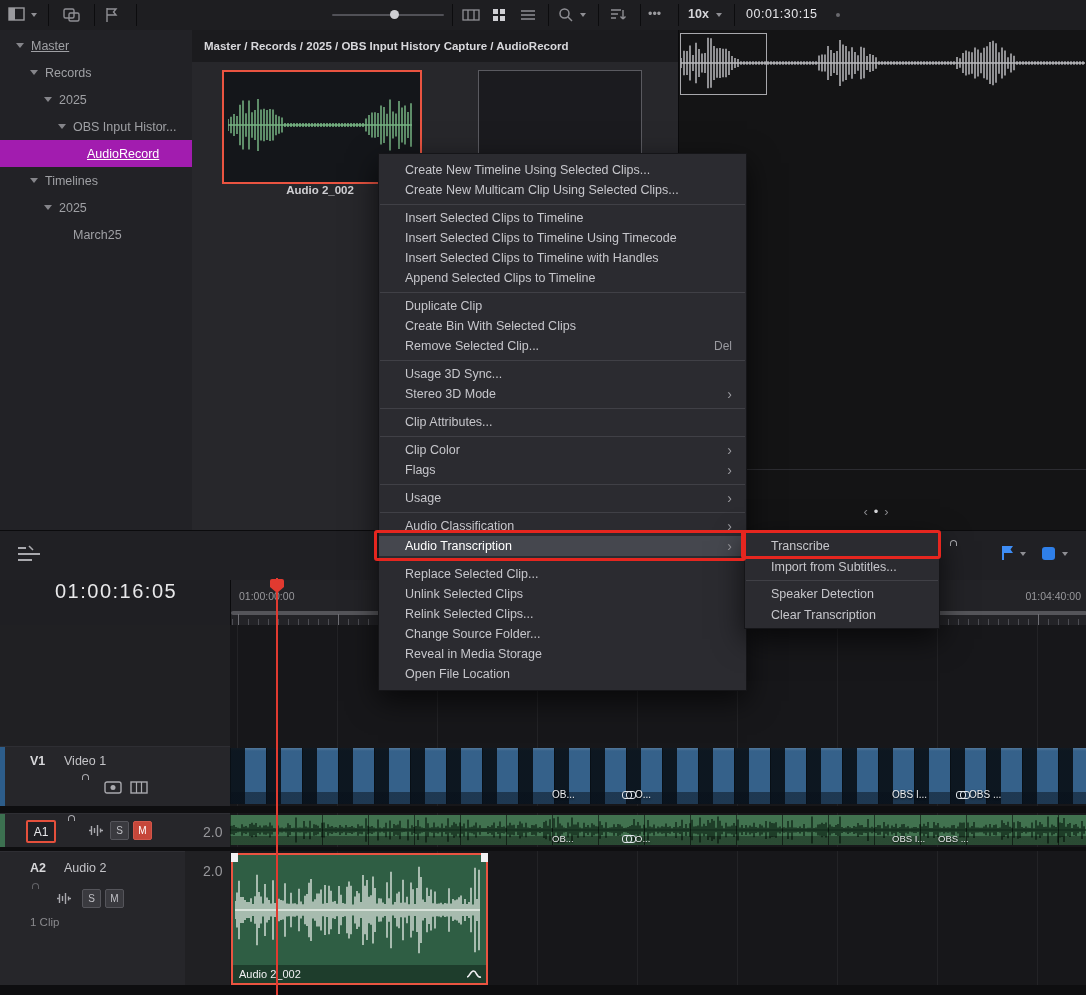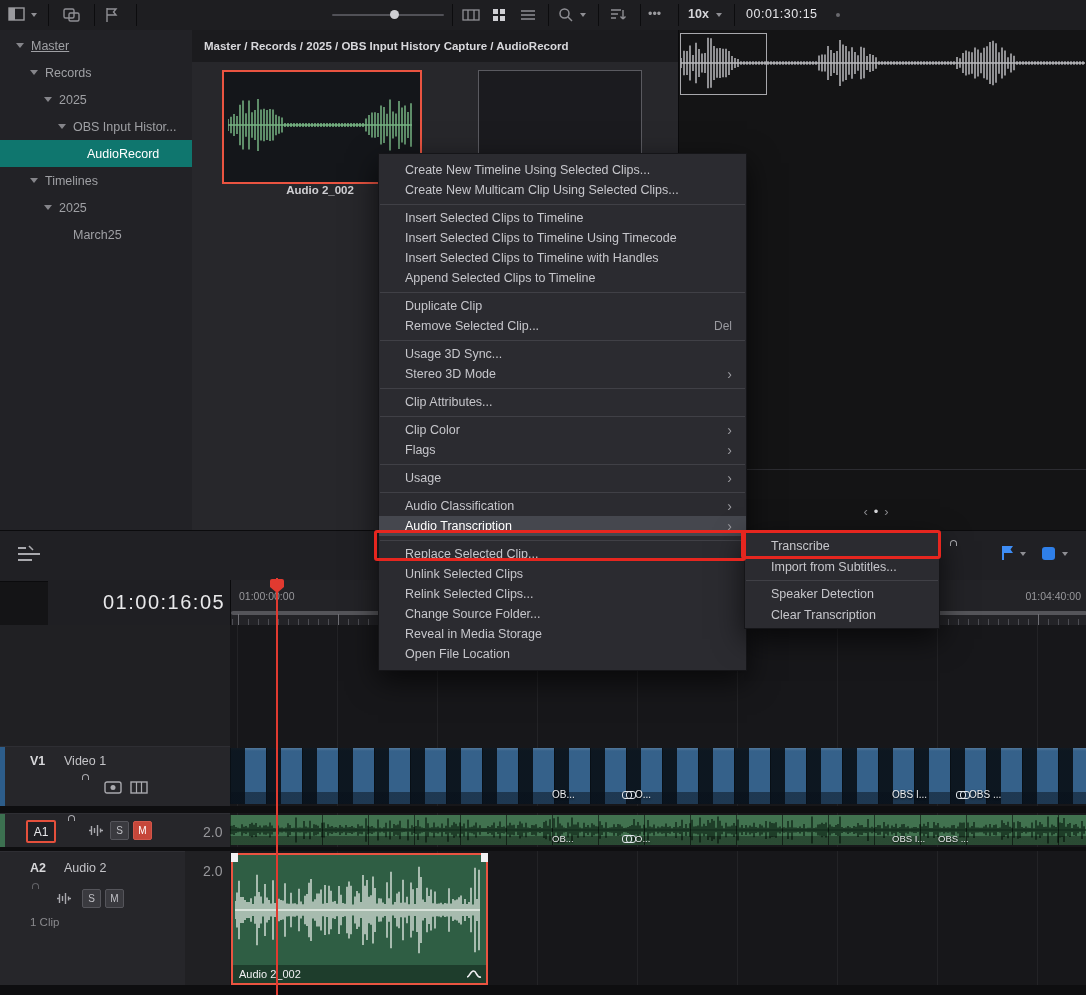--- a/index.html
+++ b/index.html
@@ -10,41 +10,41 @@
   .topbar{left:0;top:0;width:1086px;height:30px;background:#1e1e21;border-bottom:1px solid #060607;}
   .vsep{position:absolute;top:4px;height:22px;width:1px;background:#0c0c0e;}
   .caret{display:inline-block;width:0;height:0;border-left:3.5px solid transparent;border-right:3.5px solid transparent;border-top:4px solid #8f8f94;}
   .tb-ic{position:absolute;top:6px;}
   .tb-txt{position:absolute;top:7px;font-size:12.5px;color:#d6d6da;}
   .slider-track{position:absolute;left:332px;top:14px;width:112px;height:2px;background:#515157;border-radius:1px;}
   .slider-dot{position:absolute;left:390px;top:10px;width:9px;height:9px;border-radius:50%;background:#cfcfd3;}
   
   .sidebar{left:0;top:30px;width:192px;height:500px;background:#222226;border-right:1px solid #0a0a0c;}
   .tree-row{height:27px;display:flex;align-items:center;font-size:12.5px;color:#9fa0a4;cursor:default;white-space:nowrap;}
-  .tree-row.sel{background:#0f766e;color:#ffffff;}
+  .tree-row.sel{background:#a21caf;color:#ffffff;text-decoration:underline;}
   .tcaret{width:0;height:0;border-left:4px solid transparent;border-right:4px solid transparent;border-top:5px solid #85858a;margin-right:7px;flex:none;}
   .tspacer{width:15px;flex:none;}
   
   .crumbbar{left:192px;top:30px;width:486px;height:32px;background:#1b1b1e;border-bottom:1px solid #08080a;display:flex;align-items:center;}
   .crumb{font-size:11.5px;font-weight:bold;color:#d8d8dc;padding-left:12px;white-space:nowrap;}
   .mediaarea{left:192px;top:62px;width:486px;height:468px;background:#27272b;}
   .pool-clip{left:222px;top:70px;width:196px;height:110px;background:#14161a;border:2px solid #ea5441;}
   .pool-clip-label{left:222px;top:184px;width:196px;text-align:center;font-size:11.5px;font-weight:bold;color:#cfcfd3;}
   .pool-empty{left:478px;top:70px;width:162px;height:110px;background:#1b1b1f;border:1px solid #5a5a60;}
   
   .viewer{left:678px;top:30px;width:408px;height:500px;background:#141415;border-left:1px solid #0a0a0c;}
   .viewer-wave{position:absolute;left:2px;top:4px;width:404px;height:58px;}
   .zoombox{position:absolute;left:1px;top:3px;width:85px;height:60px;border:1px solid #a8a8ac;}
   .viewer-div{position:absolute;left:0;top:439px;width:408px;height:1px;background:#2c2c31;}
   .navdots{position:absolute;left:140px;top:474px;width:120px;text-align:center;font-size:13px;color:#8a8a8e;letter-spacing:6px;}
   .navdots .mid{color:#d6d6da;}
   
   .toolbar2{left:0;top:530px;width:1086px;height:50px;background:#202024;border-top:1px solid #0b0b0d;border-bottom:1px solid #0b0b0d;}
   
-  .tcpanel{left:0;top:580px;width:230px;height:45px;background:#1f1f23;display:flex;align-items:center;border-bottom:1px solid #0b0b0d;margin-left:48px;}
+  .tcpanel{left:0;top:580px;width:230px;height:45px;background:#1f1f23;display:flex;align-items:flex-start;border-bottom:1px solid #0b0b0d;}
   .bigtc{font-size:20px;letter-spacing:1.5px;color:#e8e8ea;padding-left:55px;}
   .ruler{left:230px;top:580px;width:856px;height:45px;background:#232327;border-bottom:1px solid #0b0b0d;border-left:1px solid #0a0a0c;}
   .ruler-label{position:absolute;top:10px;font-size:10.5px;color:#98989c;}
   .ruler-zoombar{position:absolute;left:0;top:31px;width:856px;height:4px;background:#55555a;border-radius:2px;}
   .ruler-ticks-minor{position:absolute;left:0;bottom:0;width:856px;height:6px;
       background:repeating-linear-gradient(90deg,#4c4c52 0 1px,transparent 1px 10px);background-position:7px 0;}
   .ruler-ticks-major{position:absolute;left:0;bottom:0;width:856px;height:11px;
       background:repeating-linear-gradient(90deg,#6e6e74 0 1px,transparent 1px 100px);background-position:7px 0;}
   
   .tracksbg-left{left:0;top:625px;width:230px;height:370px;background:#202023;border-right:1px solid #0a0a0c;}
@@ -410,20 +410,23 @@
         <span class="lbl">Insert Selected Clips to Timeline with Handles</span>
       </div>
       <div class="mi">
         <span class="lbl">Append Selected Clips to Timeline</span>
       </div>
       <div class="msep"></div>
       <div class="mi">
         <span class="lbl">Duplicate Clip</span>
       </div>
       <div class="mi">
+        <span class="lbl">Create Bin With Selected Clips</span>
+      </div>
+      <div class="mi">
         <span class="lbl">Remove Selected Clip...</span>
         <span class="rt">Del</span>
       </div>
       <div class="msep"></div>
       <div class="mi">
         <span class="lbl">Usage 3D Sync...</span>
       </div>
       <div class="mi">
         <span class="lbl">Stereo 3D Mode</span>
         <span class="rt arr">›</span>

